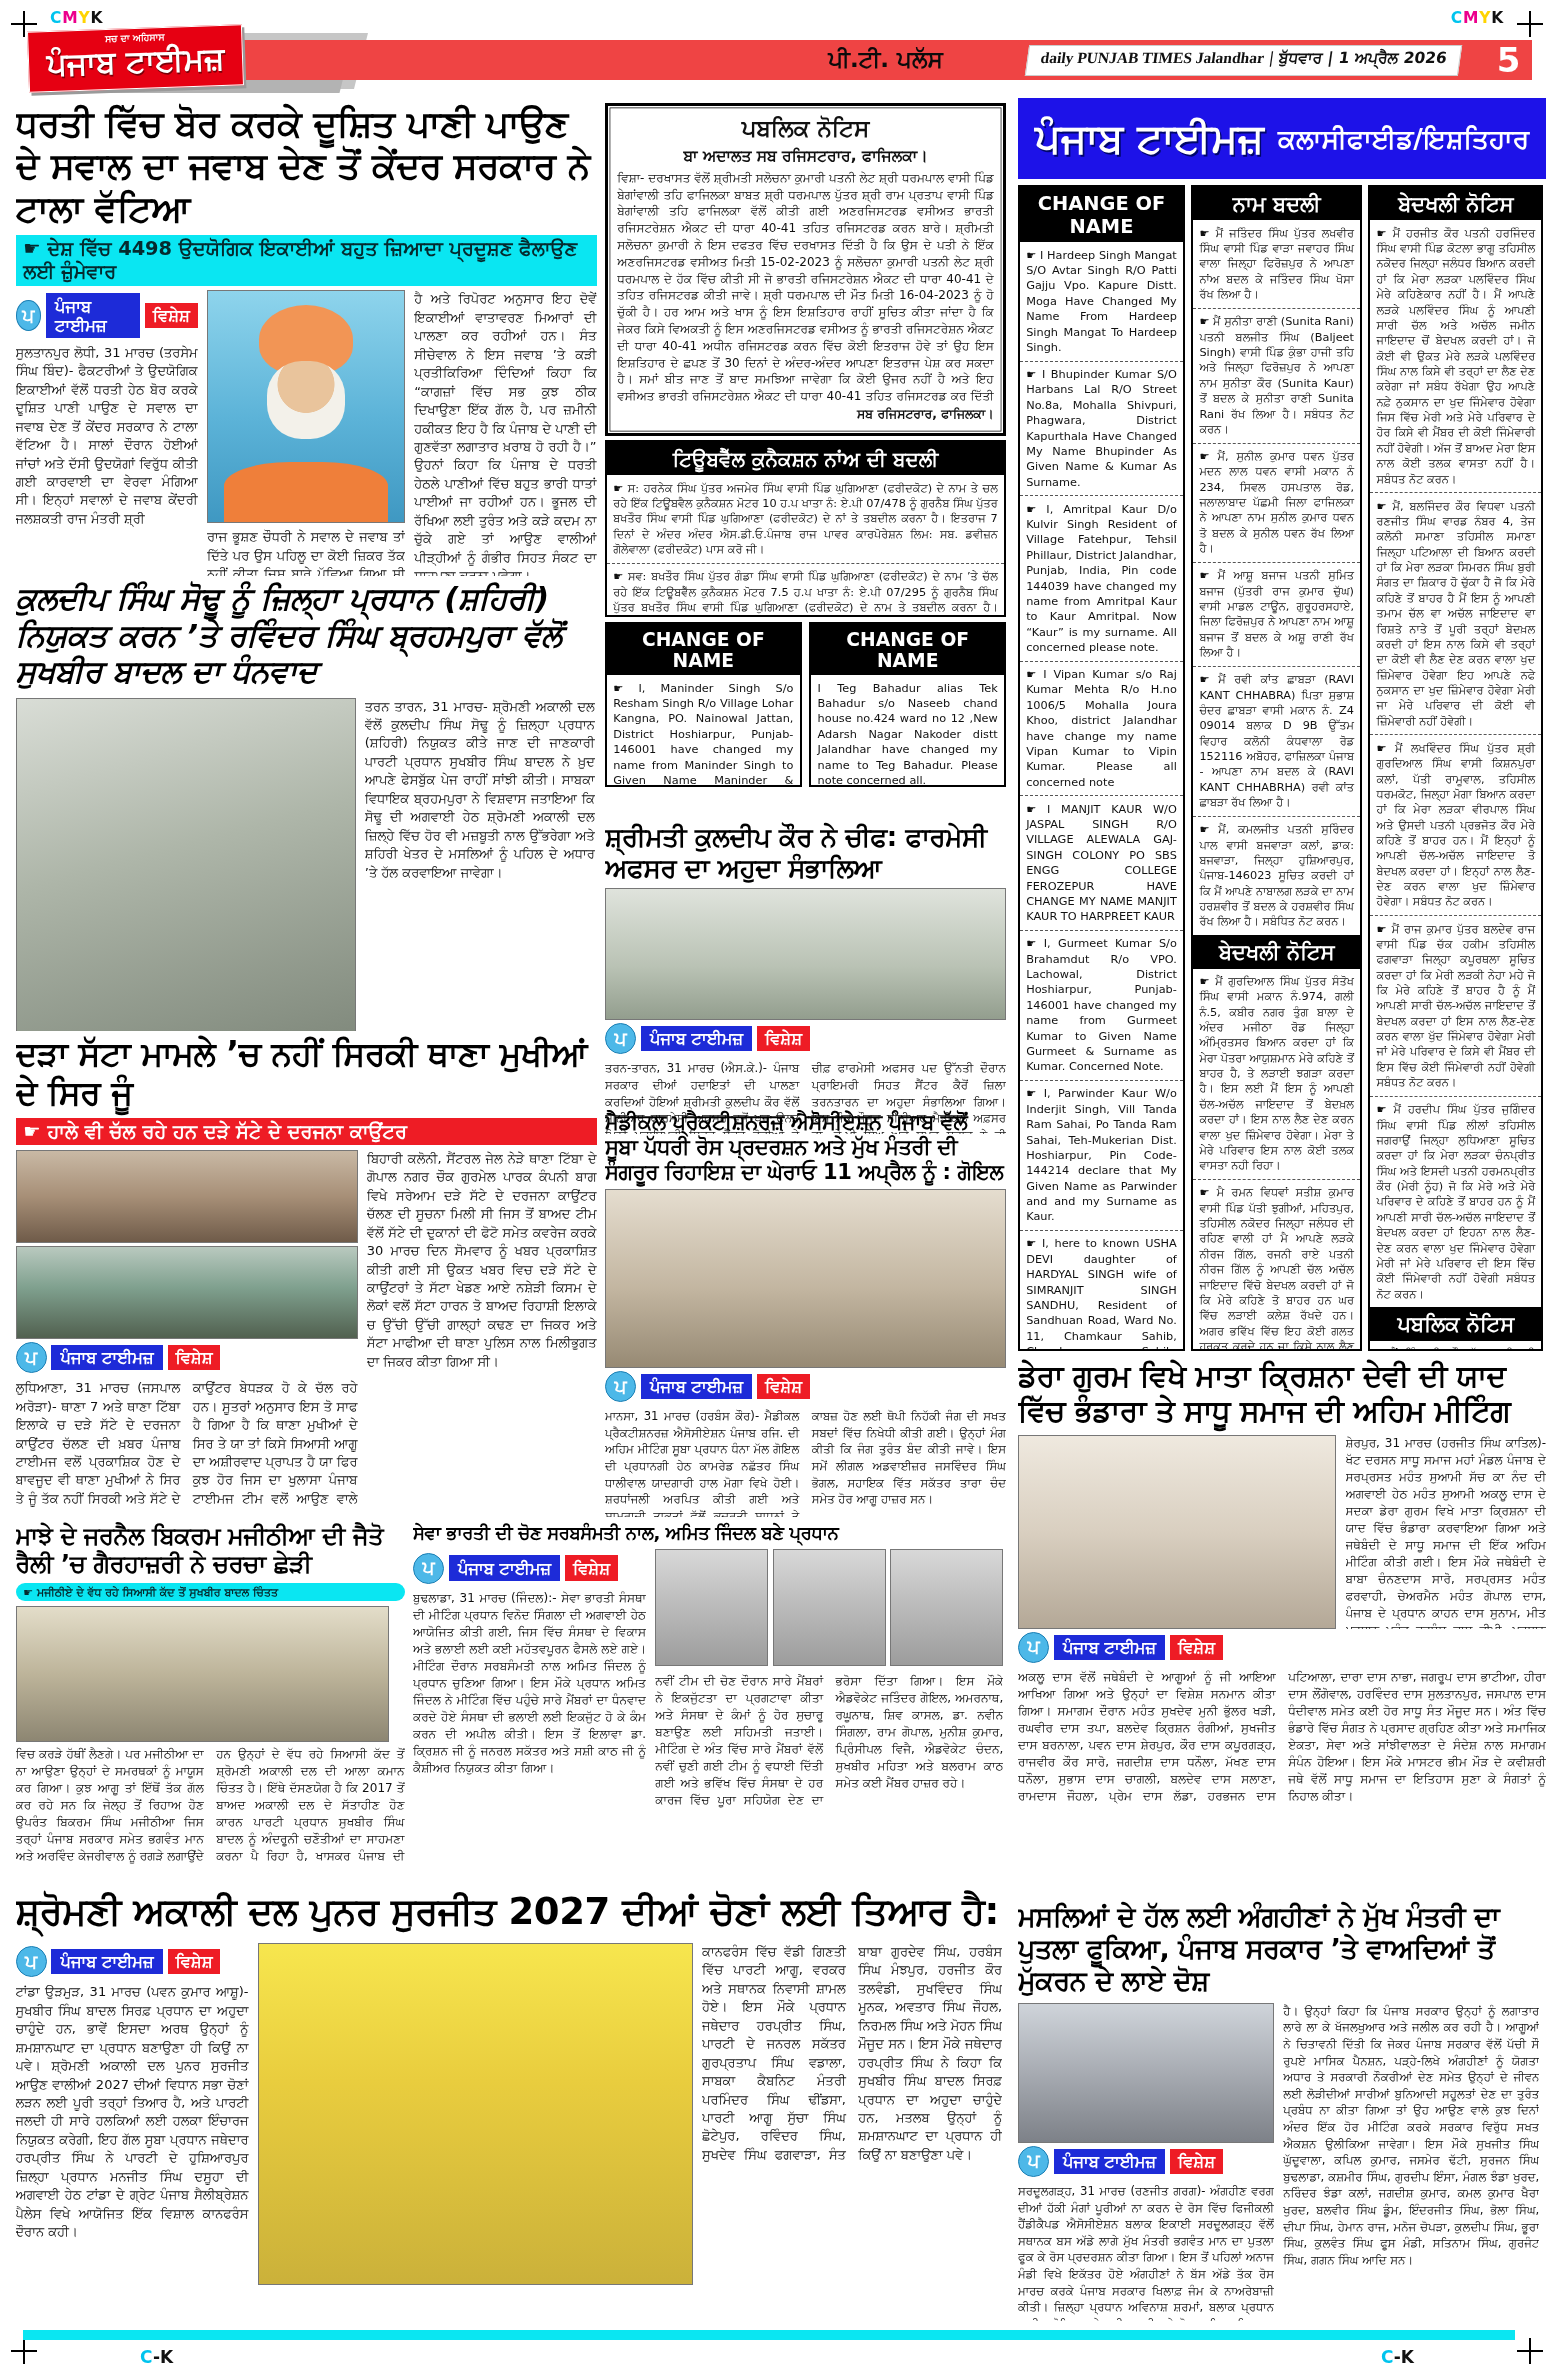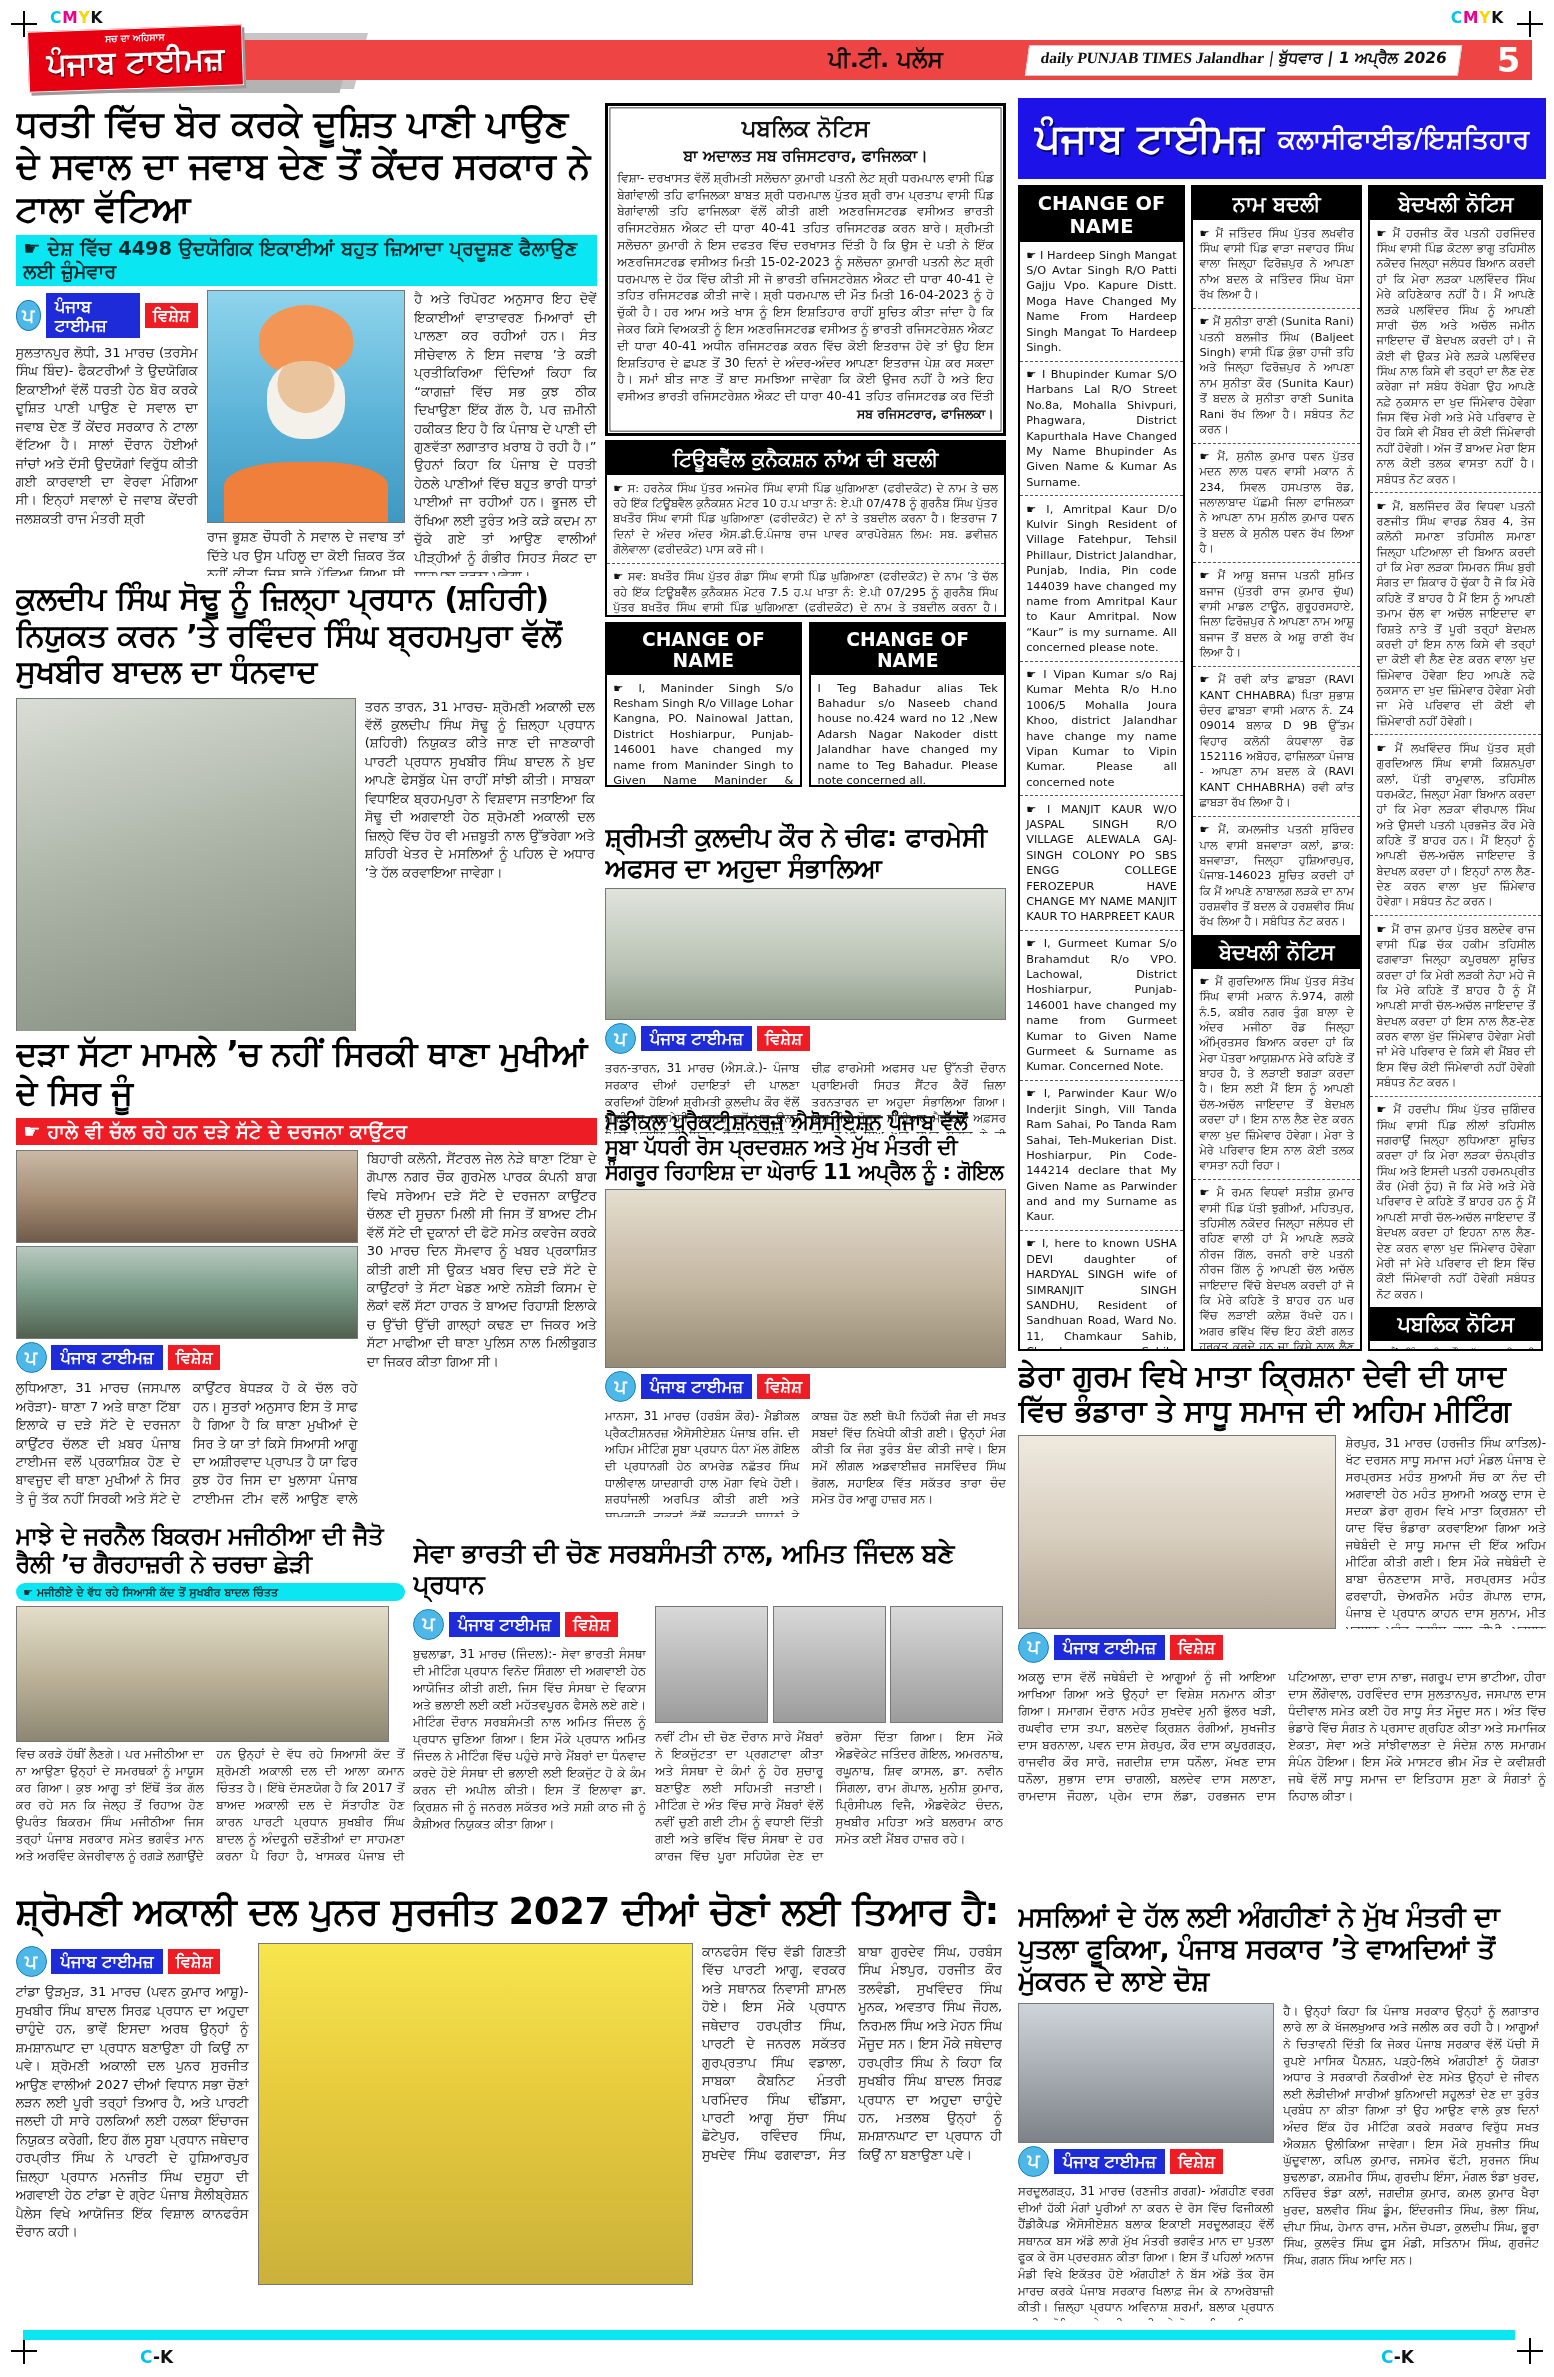--- a/index.html
+++ b/index.html
@@ -125,21 +125,21 @@
         <div class="photo ph-sant" style="width:100%;height:233px;position:relative;" data-name="photo-sant-seechewal">
             <i></i>
           </div>
         <div class="bodytxt" style="height:78px;margin-top:4.7px;" data-name="article-text-col">ਰਾਜ ਭੂਸ਼ਣ ਚੌਧਰੀ ਨੇ ਸਵਾਲ ਦੇ ਜਵਾਬ ਤਾਂ ਦਿੱਤੇ ਪਰ ਉਸ ਪਹਿਲੂ ਦਾ ਕੋਈ ਜ਼ਿਕਰ ਤੱਕ ਨਹੀਂ ਕੀਤਾ ਜਿਸ ਬਾਰੇ ਪੁੱਛਿਆ ਗਿਆ ਸੀ ਜਿਸ ਲਈ ਸਮੁੱਚਾ ਪੰਜਾਬ ਚਿੰਤਤ ਹੈ। ਕੇਂਦਰੀ ਮੰਤਰੀ ਨੇ ਦੱਸਿਆ ਕਿ ਦੇਸ਼ ਭਰ ਵਿੱਚ ਕੁਲ 4,498 ਬੇਹੱਦ ਪ੍ਰਦੂਸ਼ਣ ਫੈਲਾਉਣ ਵਾਲੇ ਉਦਯੋਗ ਹਨ। ਜਿਹਨਾਂ ਵਿੱਚ ਨਿਯਮਾਂ ਦੀ ਉਲੰਘਣਾ ਕਰਨ ਵਾਲੇ 601 ਉਦਯੋਗਾਂ ਵਿਰੁੱਧ ਕਾਰਵਾਈ ਕਰਦਿਆਂ 29 ਨੂੰ ਬੰਦ ਕਰਨ ਦੇ ਆਦੇਸ਼ ਅਤੇ 571 ਨੂੰ ਕਾਰਨ ਦੱਸੋ ਨੋਟਿਸ ਜਾਰੀ ਕੀਤੇ ਗਏ ਹਨ। ਉਹਨਾਂ ਦੱਸਿਆ ਕਿ ਪੰਜਾਬ ਵਿੱਚ ਬੇਹੱਦ ਪ੍ਰਦੂਸ਼ਣ ਫੈਲਾਉਣ ਵਾਲੇ 2 ਉਦਯੋਗਾਂ ਦੀ ਪਛਾਣ ਕੀਤੀ ਗਈ</div>
       </div>
       <div class="bodytxt" style="width:183px;height:322px;" data-name="article-text-col">ਹੈ ਅਤੇ ਰਿਪੋਰਟ ਅਨੁਸਾਰ ਇਹ ਦੋਵੇਂ ਇਕਾਈਆਂ ਵਾਤਾਵਰਣ ਮਿਆਰਾਂ ਦੀ ਪਾਲਣਾ ਕਰ ਰਹੀਆਂ ਹਨ। ਸੰਤ ਸੀਚੇਵਾਲ ਨੇ ਇਸ ਜਵਾਬ ’ਤੇ ਕੜੀ ਪ੍ਰਤੀਕਿਰਿਆ ਦਿੰਦਿਆਂ ਕਿਹਾ ਕਿ “ਕਾਗਜ਼ਾਂ ਵਿੱਚ ਸਭ ਕੁਝ ਠੀਕ ਦਿਖਾਉਣਾ ਇੱਕ ਗੱਲ ਹੈ, ਪਰ ਜ਼ਮੀਨੀ ਹਕੀਕਤ ਇਹ ਹੈ ਕਿ ਪੰਜਾਬ ਦੇ ਪਾਣੀ ਦੀ ਗੁਣਵੱਤਾ ਲਗਾਤਾਰ ਖ਼ਰਾਬ ਹੋ ਰਹੀ ਹੈ।” ਉਹਨਾਂ ਕਿਹਾ ਕਿ ਪੰਜਾਬ ਦੇ ਧਰਤੀ ਹੇਠਲੇ ਪਾਣੀਆਂ ਵਿੱਚ ਬਹੁਤ ਭਾਰੀ ਧਾਤਾਂ ਪਾਈਆਂ ਜਾ ਰਹੀਆਂ ਹਨ। ਭੂਜਲ ਦੀ ਰੱਖਿਆ ਲਈ ਤੁਰੰਤ ਅਤੇ ਕੜੇ ਕਦਮ ਨਾ ਚੁੱਕੇ ਗਏ ਤਾਂ ਆਉਣ ਵਾਲੀਆਂ ਪੀੜ੍ਹੀਆਂ ਨੂੰ ਗੰਭੀਰ ਸਿਹਤ ਸੰਕਟ ਦਾ ਸਾਹਮਣਾ ਕਰਨਾ ਪਵੇਗਾ।</div>
     </div>
   </div>
 
   <div class="mod" style="left:15.5px;top:580px;width:581px;height:451px;" data-name="article-sodhu-appointment">
-    <div class="hl" style="font-size:31px;" data-name="article-headline">ਕੁਲਦੀਪ ਸਿੰਘ ਸੋਢੂ ਨੂੰ ਜ਼ਿਲ੍ਹਾ ਪ੍ਰਧਾਨ (ਸ਼ਹਿਰੀ) ਨਿਯੁਕਤ ਕਰਨ ’ਤੇ ਰਵਿੰਦਰ ਸਿੰਘ ਬ੍ਰਹਮਪੁਰਾ ਵੱਲੋਂ ਸੁਖਬੀਰ ਬਾਦਲ ਦਾ ਧੰਨਵਾਦ</div>
+    <div class="hl" style="font-size:31px;font-style:italic;" data-name="article-headline">ਕੁਲਦੀਪ ਸਿੰਘ ਸੋਢੂ ਨੂੰ ਜ਼ਿਲ੍ਹਾ ਪ੍ਰਧਾਨ (ਸ਼ਹਿਰੀ) ਨਿਯੁਕਤ ਕਰਨ ’ਤੇ ਰਵਿੰਦਰ ਸਿੰਘ ਬ੍ਰਹਮਪੁਰਾ ਵੱਲੋਂ ਸੁਖਬੀਰ ਬਾਦਲ ਦਾ ਧੰਨਵਾਦ</div>
     <div class="row" style="margin-top:7.8px;">
       <div class="photo ph-grey" style="width:340px;height:334px;" data-name="photo-akali-delegation"></div>
       <div class="bodytxt" style="width:230px;height:334px;" data-name="article-body">ਤਰਨ ਤਾਰਨ, 31 ਮਾਰਚ- ਸ਼੍ਰੋਮਣੀ ਅਕਾਲੀ ਦਲ ਵੱਲੋਂ ਕੁਲਦੀਪ ਸਿੰਘ ਸੋਢੂ ਨੂੰ ਜ਼ਿਲ੍ਹਾ ਪ੍ਰਧਾਨ (ਸ਼ਹਿਰੀ) ਨਿਯੁਕਤ ਕੀਤੇ ਜਾਣ ਦੀ ਜਾਣਕਾਰੀ ਪਾਰਟੀ ਪ੍ਰਧਾਨ ਸੁਖਬੀਰ ਸਿੰਘ ਬਾਦਲ ਨੇ ਖ਼ੁਦ ਆਪਣੇ ਫੇਸਬੁੱਕ ਪੇਜ ਰਾਹੀਂ ਸਾਂਝੀ ਕੀਤੀ। ਸਾਬਕਾ ਵਿਧਾਇਕ ਬ੍ਰਹਮਪੁਰਾ ਨੇ ਵਿਸ਼ਵਾਸ ਜਤਾਇਆ ਕਿ ਸੋਢੂ ਦੀ ਅਗਵਾਈ ਹੇਠ ਸ਼੍ਰੋਮਣੀ ਅਕਾਲੀ ਦਲ ਜ਼ਿਲ੍ਹੇ ਵਿੱਚ ਹੋਰ ਵੀ ਮਜ਼ਬੂਤੀ ਨਾਲ ਉੱਭਰੇਗਾ ਅਤੇ ਸ਼ਹਿਰੀ ਖੇਤਰ ਦੇ ਮਸਲਿਆਂ ਨੂੰ ਪਹਿਲ ਦੇ ਅਧਾਰ ’ਤੇ ਹੱਲ ਕਰਵਾਇਆ ਜਾਵੇਗਾ।</div>
     </div>
   </div>
 
   <div class="mod" style="left:15.5px;top:1035px;width:581px;height:482px;" data-name="article-satta-counters">
     <div class="hl" style="font-size:33px;" data-name="article-headline">ਦੜਾ ਸੱਟਾ ਮਾਮਲੇ ’ਚ ਨਹੀਂ ਸਿਰਕੀ ਥਾਣਾ ਮੁਖੀਆਂ ਦੇ ਸਿਰ ਜੂੰ</div>
     <div class="kick red" data-name="article-kicker">☛ ਹਾਲੇ ਵੀ ਚੱਲ ਰਹੇ ਹਨ ਦੜੇ ਸੱਟੇ ਦੇ ਦਰਜਨਾ ਕਾਉਂਟਰ</div>
     <div class="row">
@@ -158,21 +158,21 @@
   </div>
 
   <div class="mod" style="left:15.5px;top:1522px;width:389px;height:364px;" data-name="article-majithia-rally">
     <div class="hl" style="font-size:24px;" data-name="article-headline">ਮਾਝੇ ਦੇ ਜਰਨੈਲ ਬਿਕਰਮ ਮਜੀਠੀਆ ਦੀ ਜੈਤੋ ਰੈਲੀ ’ਚ ਗੈਰਹਾਜ਼ਰੀ ਨੇ ਚਰਚਾ ਛੇੜੀ</div>
     <div class="kick cyan" style="font-size:11px;border-radius:9px;" data-name="article-kicker">☛ ਮਜੀਠੀਏ ਦੇ ਵੱਧ ਰਹੇ ਸਿਆਸੀ ਕੱਦ ਤੋਂ ਸੁਖਬੀਰ ਬਾਦਲ ਚਿੰਤਤ</div>
     <div class="photo ph-rally" style="width:373px;height:136px;" data-name="photo-jaito-rally"></div>
     <div class="bodytxt cols2" style="height:128px;margin-top:4.7px;font-size:12px;" data-name="article-body">ਵਿਚ ਕਰੜੇ ਹੱਥੀਂ ਲੈਣਗੇ। ਪਰ ਮਜੀਠੀਆ ਦਾ ਨਾ ਆਉਣਾ ਉਨ੍ਹਾਂ ਦੇ ਸਮਰਥਕਾਂ ਨੂੰ ਮਾਯੂਸ ਕਰ ਗਿਆ। ਕੁਝ ਆਗੂ ਤਾਂ ਇੱਥੋਂ ਤੱਕ ਗੱਲ ਕਰ ਰਹੇ ਸਨ ਕਿ ਜੇਲ੍ਹ ਤੋਂ ਰਿਹਾਅ ਹੋਣ ਉਪਰੰਤ ਬਿਕਰਮ ਸਿੰਘ ਮਜੀਠੀਆ ਜਿਸ ਤਰ੍ਹਾਂ ਪੰਜਾਬ ਸਰਕਾਰ ਸਮੇਤ ਭਗਵੰਤ ਮਾਨ ਅਤੇ ਅਰਵਿੰਦ ਕੇਜਰੀਵਾਲ ਨੂੰ ਰਗੜੇ ਲਗਾਉਂਦੇ ਹਨ ਉਨ੍ਹਾਂ ਦੇ ਵੱਧ ਰਹੇ ਸਿਆਸੀ ਕੱਦ ਤੋਂ ਸ਼੍ਰੋਮਣੀ ਅਕਾਲੀ ਦਲ ਦੀ ਆਲਾ ਕਮਾਨ ਚਿੰਤਤ ਹੈ। ਇੱਥੇ ਦੱਸਣਯੋਗ ਹੈ ਕਿ 2017 ਤੋਂ ਬਾਅਦ ਅਕਾਲੀ ਦਲ ਦੇ ਸੱਤਾਹੀਣ ਹੋਣ ਕਾਰਨ ਪਾਰਟੀ ਪ੍ਰਧਾਨ ਸੁਖਬੀਰ ਸਿੰਘ ਬਾਦਲ ਨੂੰ ਅੰਦਰੂਨੀ ਚਣੌਤੀਆਂ ਦਾ ਸਾਹਮਣਾ ਕਰਨਾ ਪੈ ਰਿਹਾ ਹੈ, ਖਾਸਕਰ ਪੰਜਾਬ ਦੀ ਸਿਆਸਤ ਦੇ ਬਾਬਾ ਬੋਹੜ ਪ੍ਰਕਾਸ਼ ਸਿੰਘ ਬਾਦਲ ਦੇ ਦਿਹਾਂਤ ਤੋਂ ਬਾਅਦ ਸੁਖਬੀਰ ਬਾਦਲ ਨੂੰ ਸਿਆਸਤ ਵਿਚ ਵੱਡੇ ਅਕਾਲੀ ਲੀਡਰਾਂ ਦੇ ਵਿਰੋਧ ਦਾ ਸਾਹਮਣਾ ਕਰਨਾ ਪਿਆ ਹੈ। ਜੇਲ੍ਹ ਜਾਣ ਤੋਂ ਪਹਿਲਾਂ ਬਿਕਰਮ ਸਿੰਘ ਮਜੀਠੀਆ ਦੇ ਸੁਖਬੀਰ ਸਿੰਘ ਬਾਦਲ ਨਾਲ ਸਿਆਸੀ ਮਤਭੇਦ ਜੱਗ ਜਾਹਰ ਹੋ ਚੁੱਕੇ ਹਨ।</div>
   </div>
 
   <div class="mod" style="left:413px;top:1522px;width:592px;height:364px;" data-name="article-sewa-bharti">
-    <div class="hl" style="font-size:26px;margin-top:16px;" data-name="article-headline">ਸੇਵਾ ਭਾਰਤੀ ਦੀ ਚੋਣ ਸਰਬਸੰਮਤੀ ਨਾਲ, ਅਮਿਤ ਜਿੰਦਲ ਬਣੇ ਪ੍ਰਧਾਨ</div>
+    <div class="hl" style="font-size:18px;" data-name="article-headline">ਸੇਵਾ ਭਾਰਤੀ ਦੀ ਚੋਣ ਸਰਬਸੰਮਤੀ ਨਾਲ, ਅਮਿਤ ਜਿੰਦਲ ਬਣੇ ਪ੍ਰਧਾਨ</div>
     <div class="row" style="margin-top:6.2px;">
       <div style="width:233px;">
         <div class="chip" data-name="pt-special-chip">
           <span class="chip-circ" data-name="pt-logo-icon">ਪ</span>
           <span class="chip-brand" data-name="chip-brand-label">ਪੰਜਾਬ ਟਾਈਮਜ਼</span>
           <span class="chip-tag" data-name="chip-tag-label">ਵਿਸ਼ੇਸ਼</span>
         </div>
         <div class="bodytxt" style="height:256px;font-size:12px;" data-name="article-body">ਬੁਢਲਾਡਾ, 31 ਮਾਰਚ (ਜਿੰਦਲ):- ਸੇਵਾ ਭਾਰਤੀ ਸੰਸਥਾ ਦੀ ਮੀਟਿੰਗ ਪ੍ਰਧਾਨ ਵਿਨੋਦ ਸਿੰਗਲਾ ਦੀ ਅਗਵਾਈ ਹੇਠ ਆਯੋਜਿਤ ਕੀਤੀ ਗਈ, ਜਿਸ ਵਿੱਚ ਸੰਸਥਾ ਦੇ ਵਿਕਾਸ ਅਤੇ ਭਲਾਈ ਲਈ ਕਈ ਮਹੱਤਵਪੂਰਨ ਫੈਸਲੇ ਲਏ ਗਏ। ਮੀਟਿੰਗ ਦੌਰਾਨ ਸਰਬਸੰਮਤੀ ਨਾਲ ਅਮਿਤ ਜਿੰਦਲ ਨੂੰ ਪ੍ਰਧਾਨ ਚੁਣਿਆ ਗਿਆ। ਇਸ ਮੌਕੇ ਪ੍ਰਧਾਨ ਅਮਿਤ ਜਿੰਦਲ ਨੇ ਮੀਟਿੰਗ ਵਿੱਚ ਪਹੁੰਚੇ ਸਾਰੇ ਮੈਂਬਰਾਂ ਦਾ ਧੰਨਵਾਦ ਕਰਦੇ ਹੋਏ ਸੰਸਥਾ ਦੀ ਭਲਾਈ ਲਈ ਇਕਜੁੱਟ ਹੋ ਕੇ ਕੰਮ ਕਰਨ ਦੀ ਅਪੀਲ ਕੀਤੀ। ਇਸ ਤੋਂ ਇਲਾਵਾ ਡਾ. ਕ੍ਰਿਸ਼ਨ ਜੀ ਨੂੰ ਜਨਰਲ ਸਕੱਤਰ ਅਤੇ ਸਸ਼ੀ ਕਾਠ ਜੀ ਨੂੰ ਕੈਸ਼ੀਅਰ ਨਿਯੁਕਤ ਕੀਤਾ ਗਿਆ।</div>
       </div>
       <div style="width:348px;">

